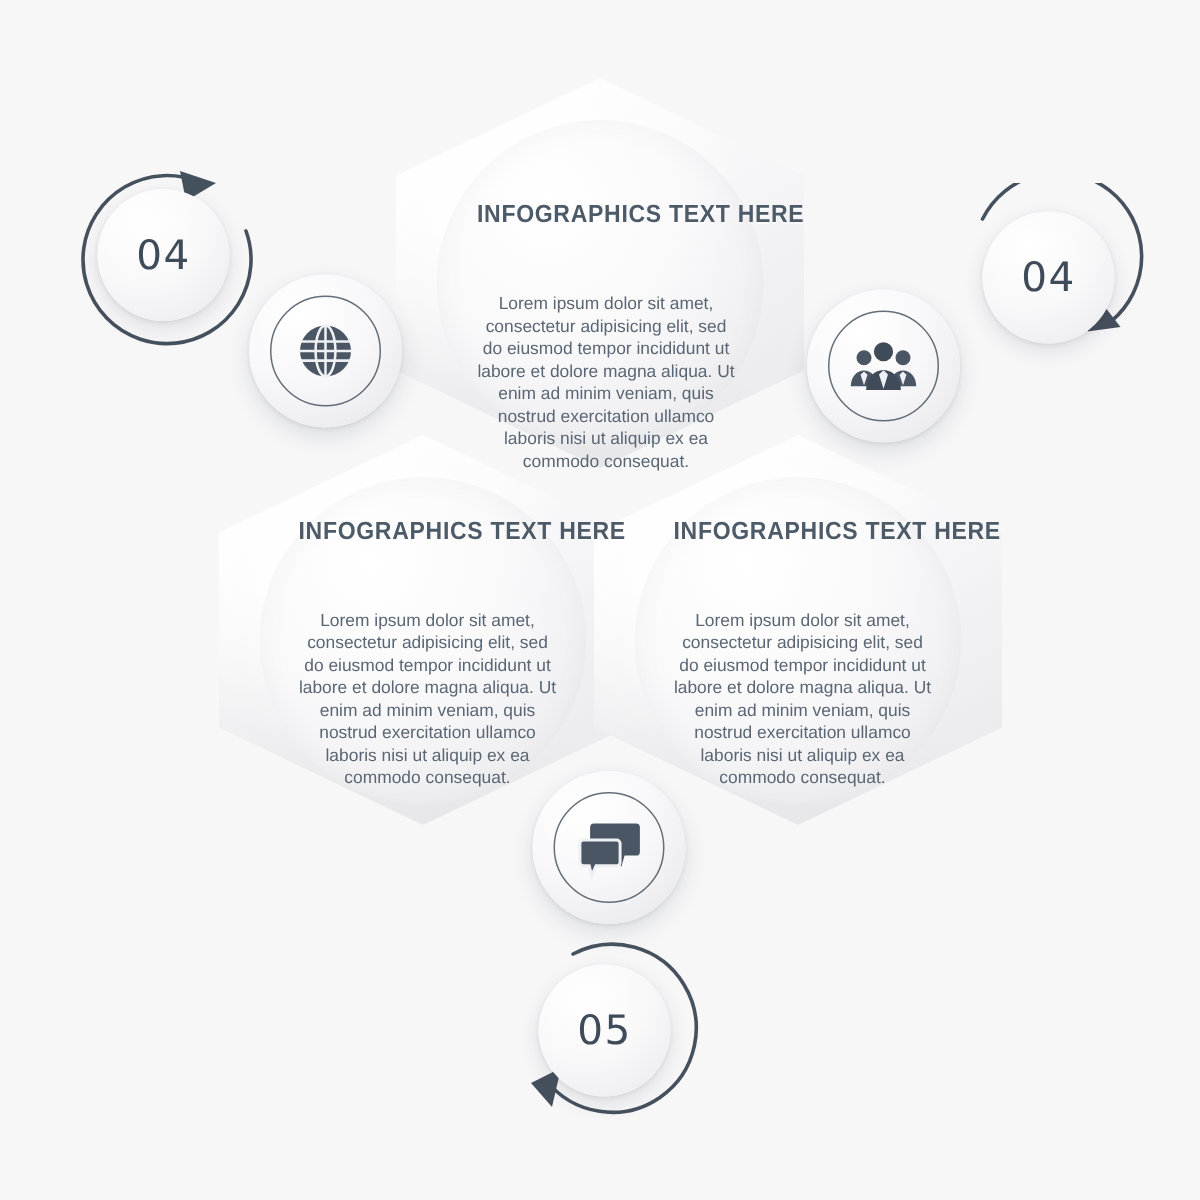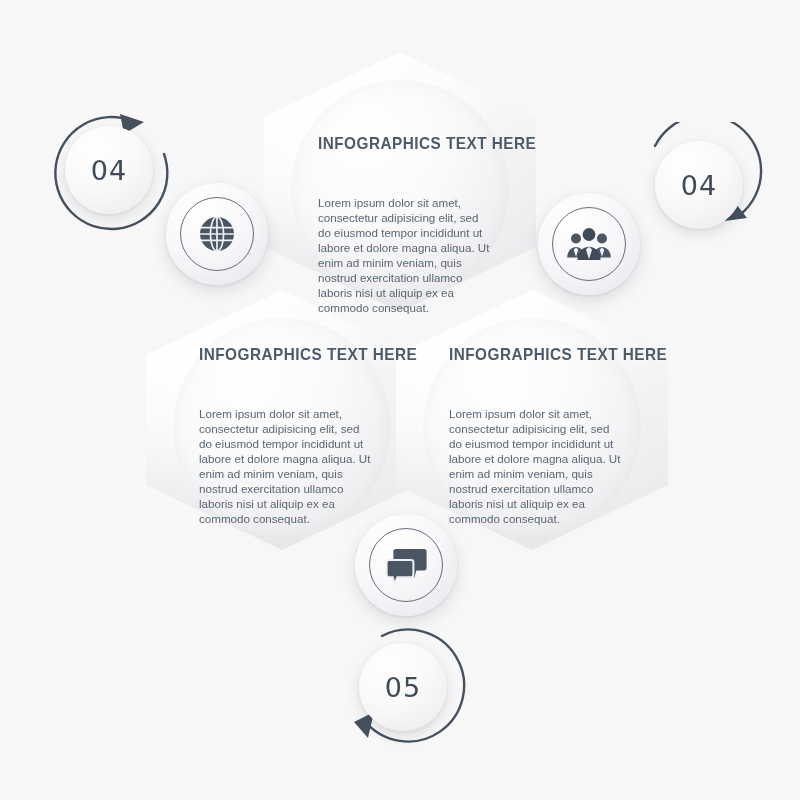--- a/index.html
+++ b/index.html
@@ -46,21 +46,21 @@
     transform:scaleX(.93);
     transform-origin:left center;
     white-space:nowrap;
     margin-bottom:4px;
     text-shadow:0 1px 0 rgba(255,255,255,.6);
   }
   .panel-text{
     font-size:11.6px;
     line-height:1.30;
     color:#5a6673;
-    text-align:left;
+    text-align:center;
     margin-top:42px;
   }
 
   
   .icon-circle{
     position:absolute;
     border-radius:50%;
     background: radial-gradient(circle at 34% 26%, #ffffff 0%, #f8f8fa 45%, #ececf0 80%, #e2e2e7 100%);
     box-shadow: 0 6px 16px rgba(40,45,55,.13), 0 1px 3px rgba(40,45,55,.10);
     display:flex; align-items:center; justify-content:center;

